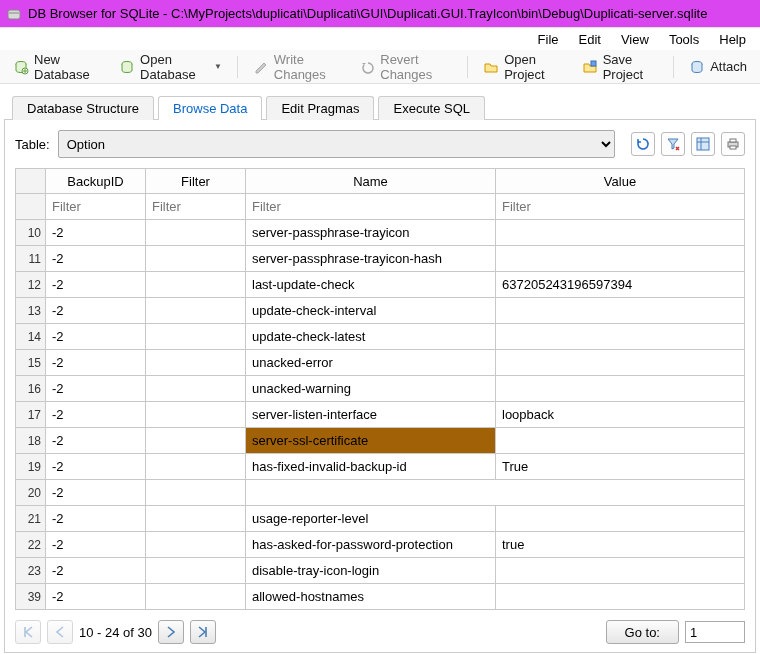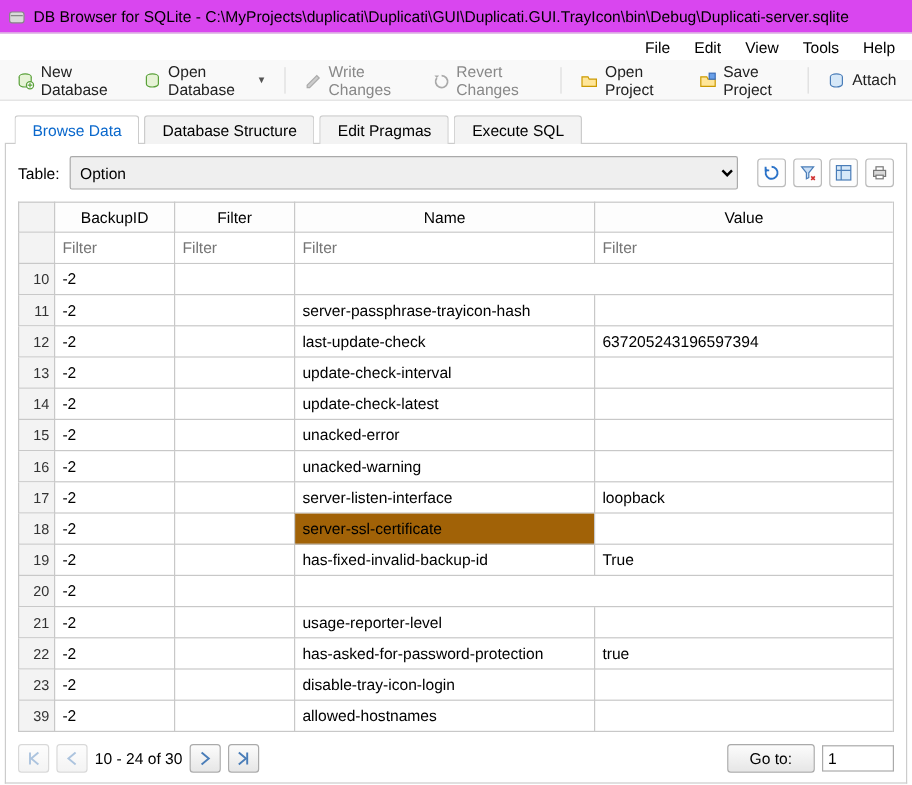--- a/index.html
+++ b/index.html
@@ -129,22 +129,22 @@
         <svg width="16" height="16">
           <ellipse cx="8" cy="5" rx="5" ry="2.5" fill="#d6e8f8" stroke="#4a7db8"></ellipse>
           <path d="M3 5v6a5 2.5 0 0 0 10 0V5" fill="#d6e8f8" stroke="#4a7db8"></path>
         </svg>
       </span>
     <span>Attach</span>
   </span>
 </div>
 
 <div class="tabset" style="border-bottom:1px solid #ccc; margin:6px 4px 0 4px;">
+  <div class="tab">Database Structure</div>
   <div class="tab active">Browse Data</div>
-  <div class="tab">Database Structure</div>
   <div class="tab">Edit Pragmas</div>
   <div class="tab">Execute SQL</div>
 </div>
 
 <div class="panel" style="border-top:none;">
   <div class="tablerow">
     <label>Table:</label>
     <select class="combo">
       <option>Option</option>
     </select>
@@ -206,20 +206,21 @@
         </div>
       <div class="cell c-value">
           <input placeholder="Filter" style="">
         </div>
     </div>
     <div id="grid-body">
         <div class="grid-row">
           <div class="cell c-rownum">10</div>
           <div class="cell c-backupid">-2</div>
           <div class="cell c-filter"></div>
+          <div class="cell c-name">server-passphrase-trayicon</div>
           <div class="cell c-value"></div>
         </div>
         <div class="grid-row">
           <div class="cell c-rownum">11</div>
           <div class="cell c-backupid">-2</div>
           <div class="cell c-filter"></div>
           <div class="cell c-name">server-passphrase-trayicon-hash</div>
           <div class="cell c-value"></div>
         </div>
         <div class="grid-row">

